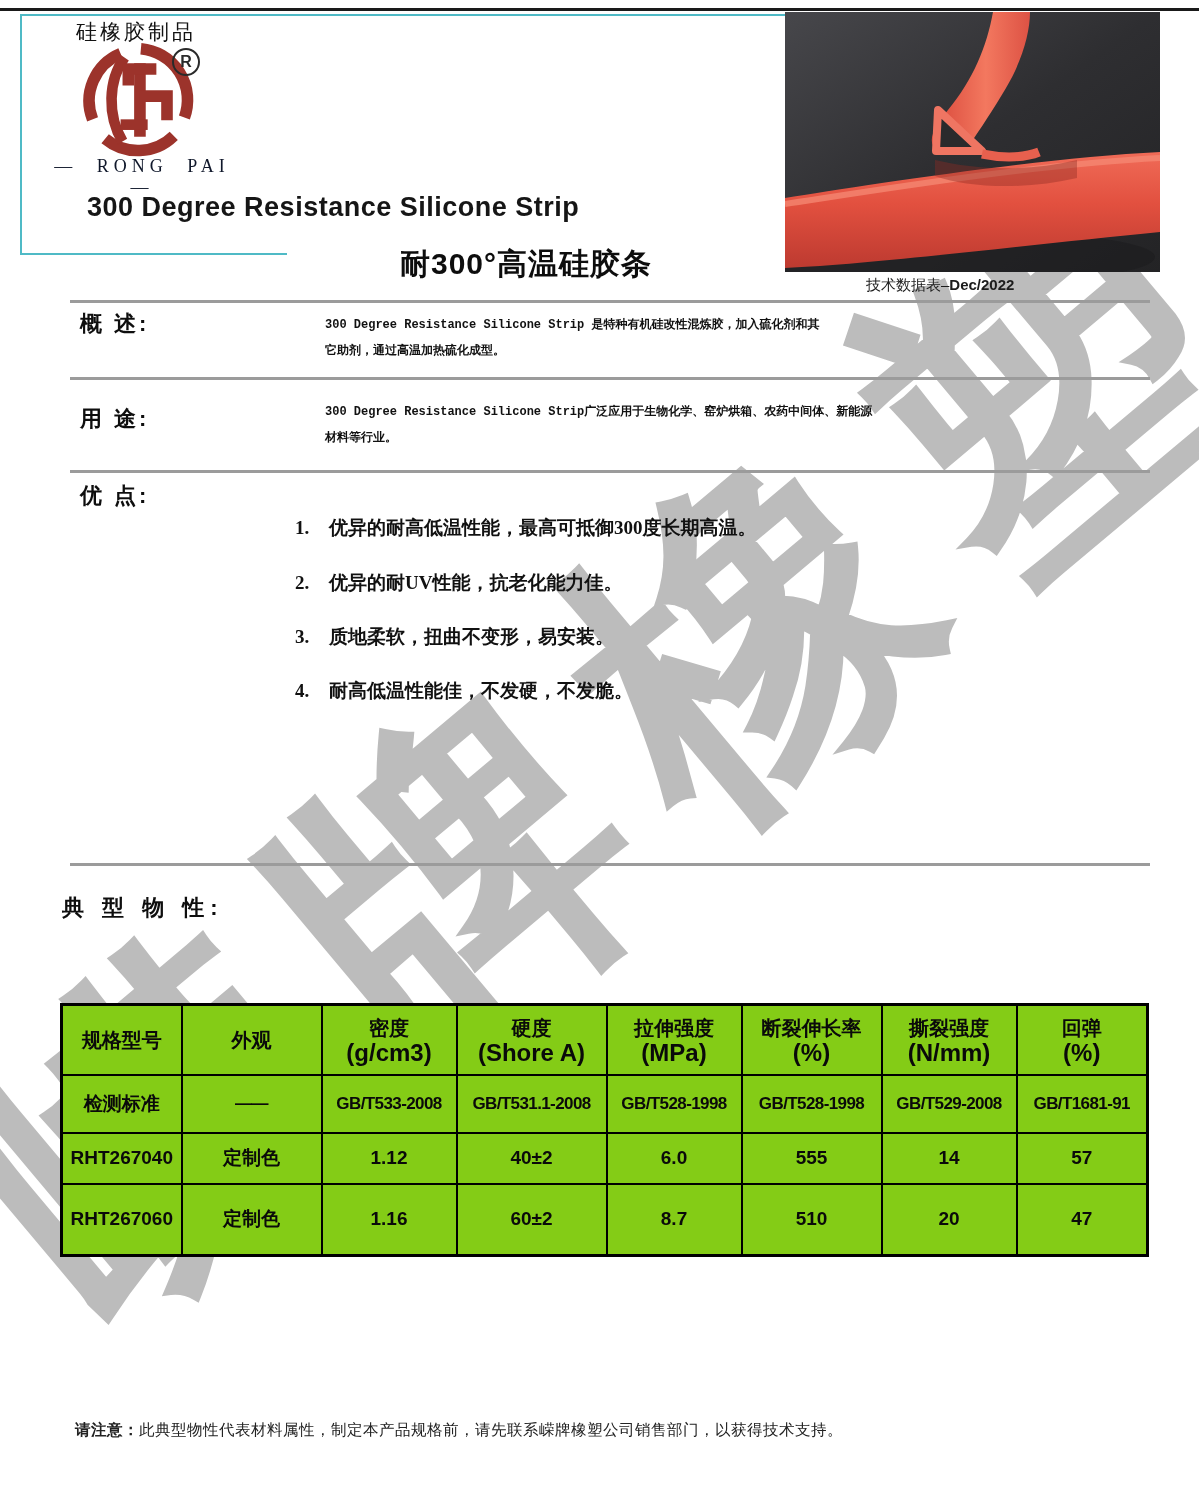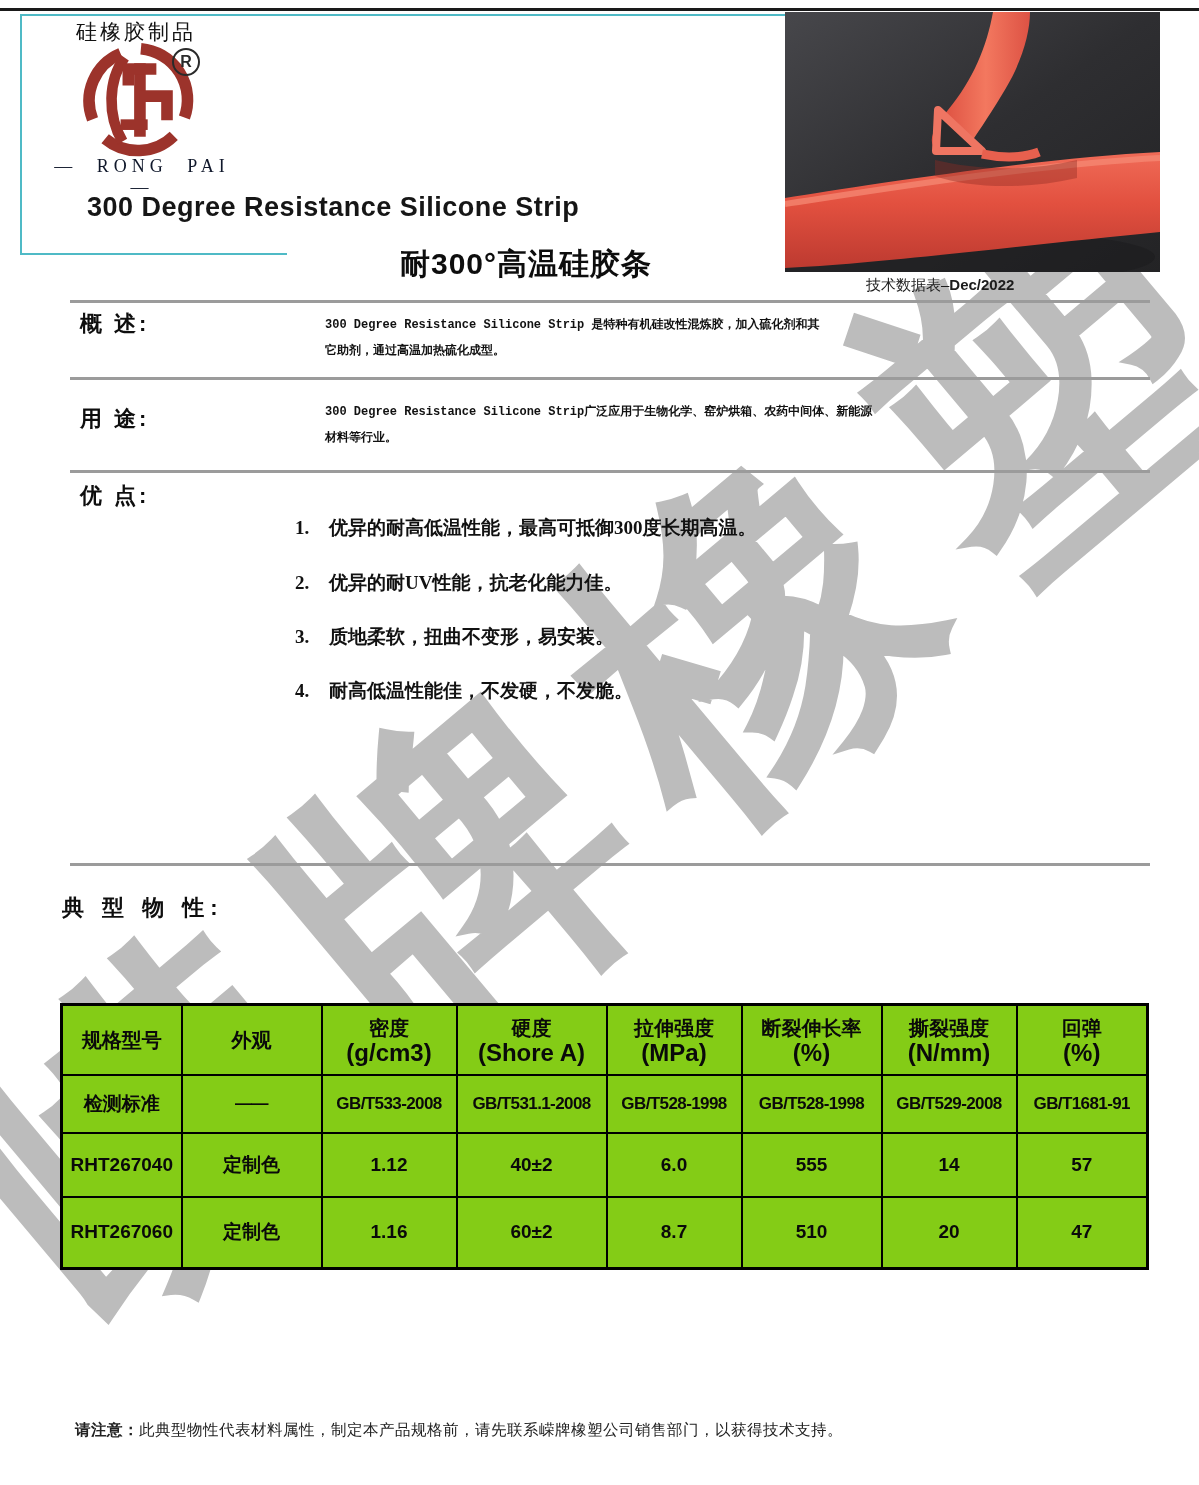--- a/index.html
+++ b/index.html
@@ -58,21 +58,21 @@
     position:absolute; left:60px; top:1003px; width:1086px; border-collapse:collapse;
     background:#84cc16; z-index:2; table-layout:fixed;
   }
   table.props th, table.props td{
     border:2px solid #000; text-align:center; vertical-align:middle; padding:0;
     font-weight:bold; color:#0a0a0a; overflow:hidden;
   }
   table.props{border:3px solid #000;}
   table.props thead tr{height:70px;}
   table.props tbody tr:nth-child(1){height:58px;}
-  table.props tbody tr:nth-child(2){height:64px;}
+  table.props tbody tr:nth-child(2){height:51px;}
   table.props tbody tr:nth-child(3){height:72px;}
   .th-title{font-size:20px; line-height:26px;}
   .th-unit{font-size:24px; line-height:24px; font-weight:bold;}
   table.props td{font-size:19px;}
   table.props tbody tr:nth-child(1) td{font-size:17px; letter-spacing:-0.6px;}
   table.props tbody tr:nth-child(1) td:first-child{font-size:19px; letter-spacing:0;}
   
   .note{position:absolute; left:75px; top:1420px; width:1070px; font-size:15.5px; color:#222; z-index:2; letter-spacing:0.5px;}
   .note b{font-weight:bold;}
 </style>

